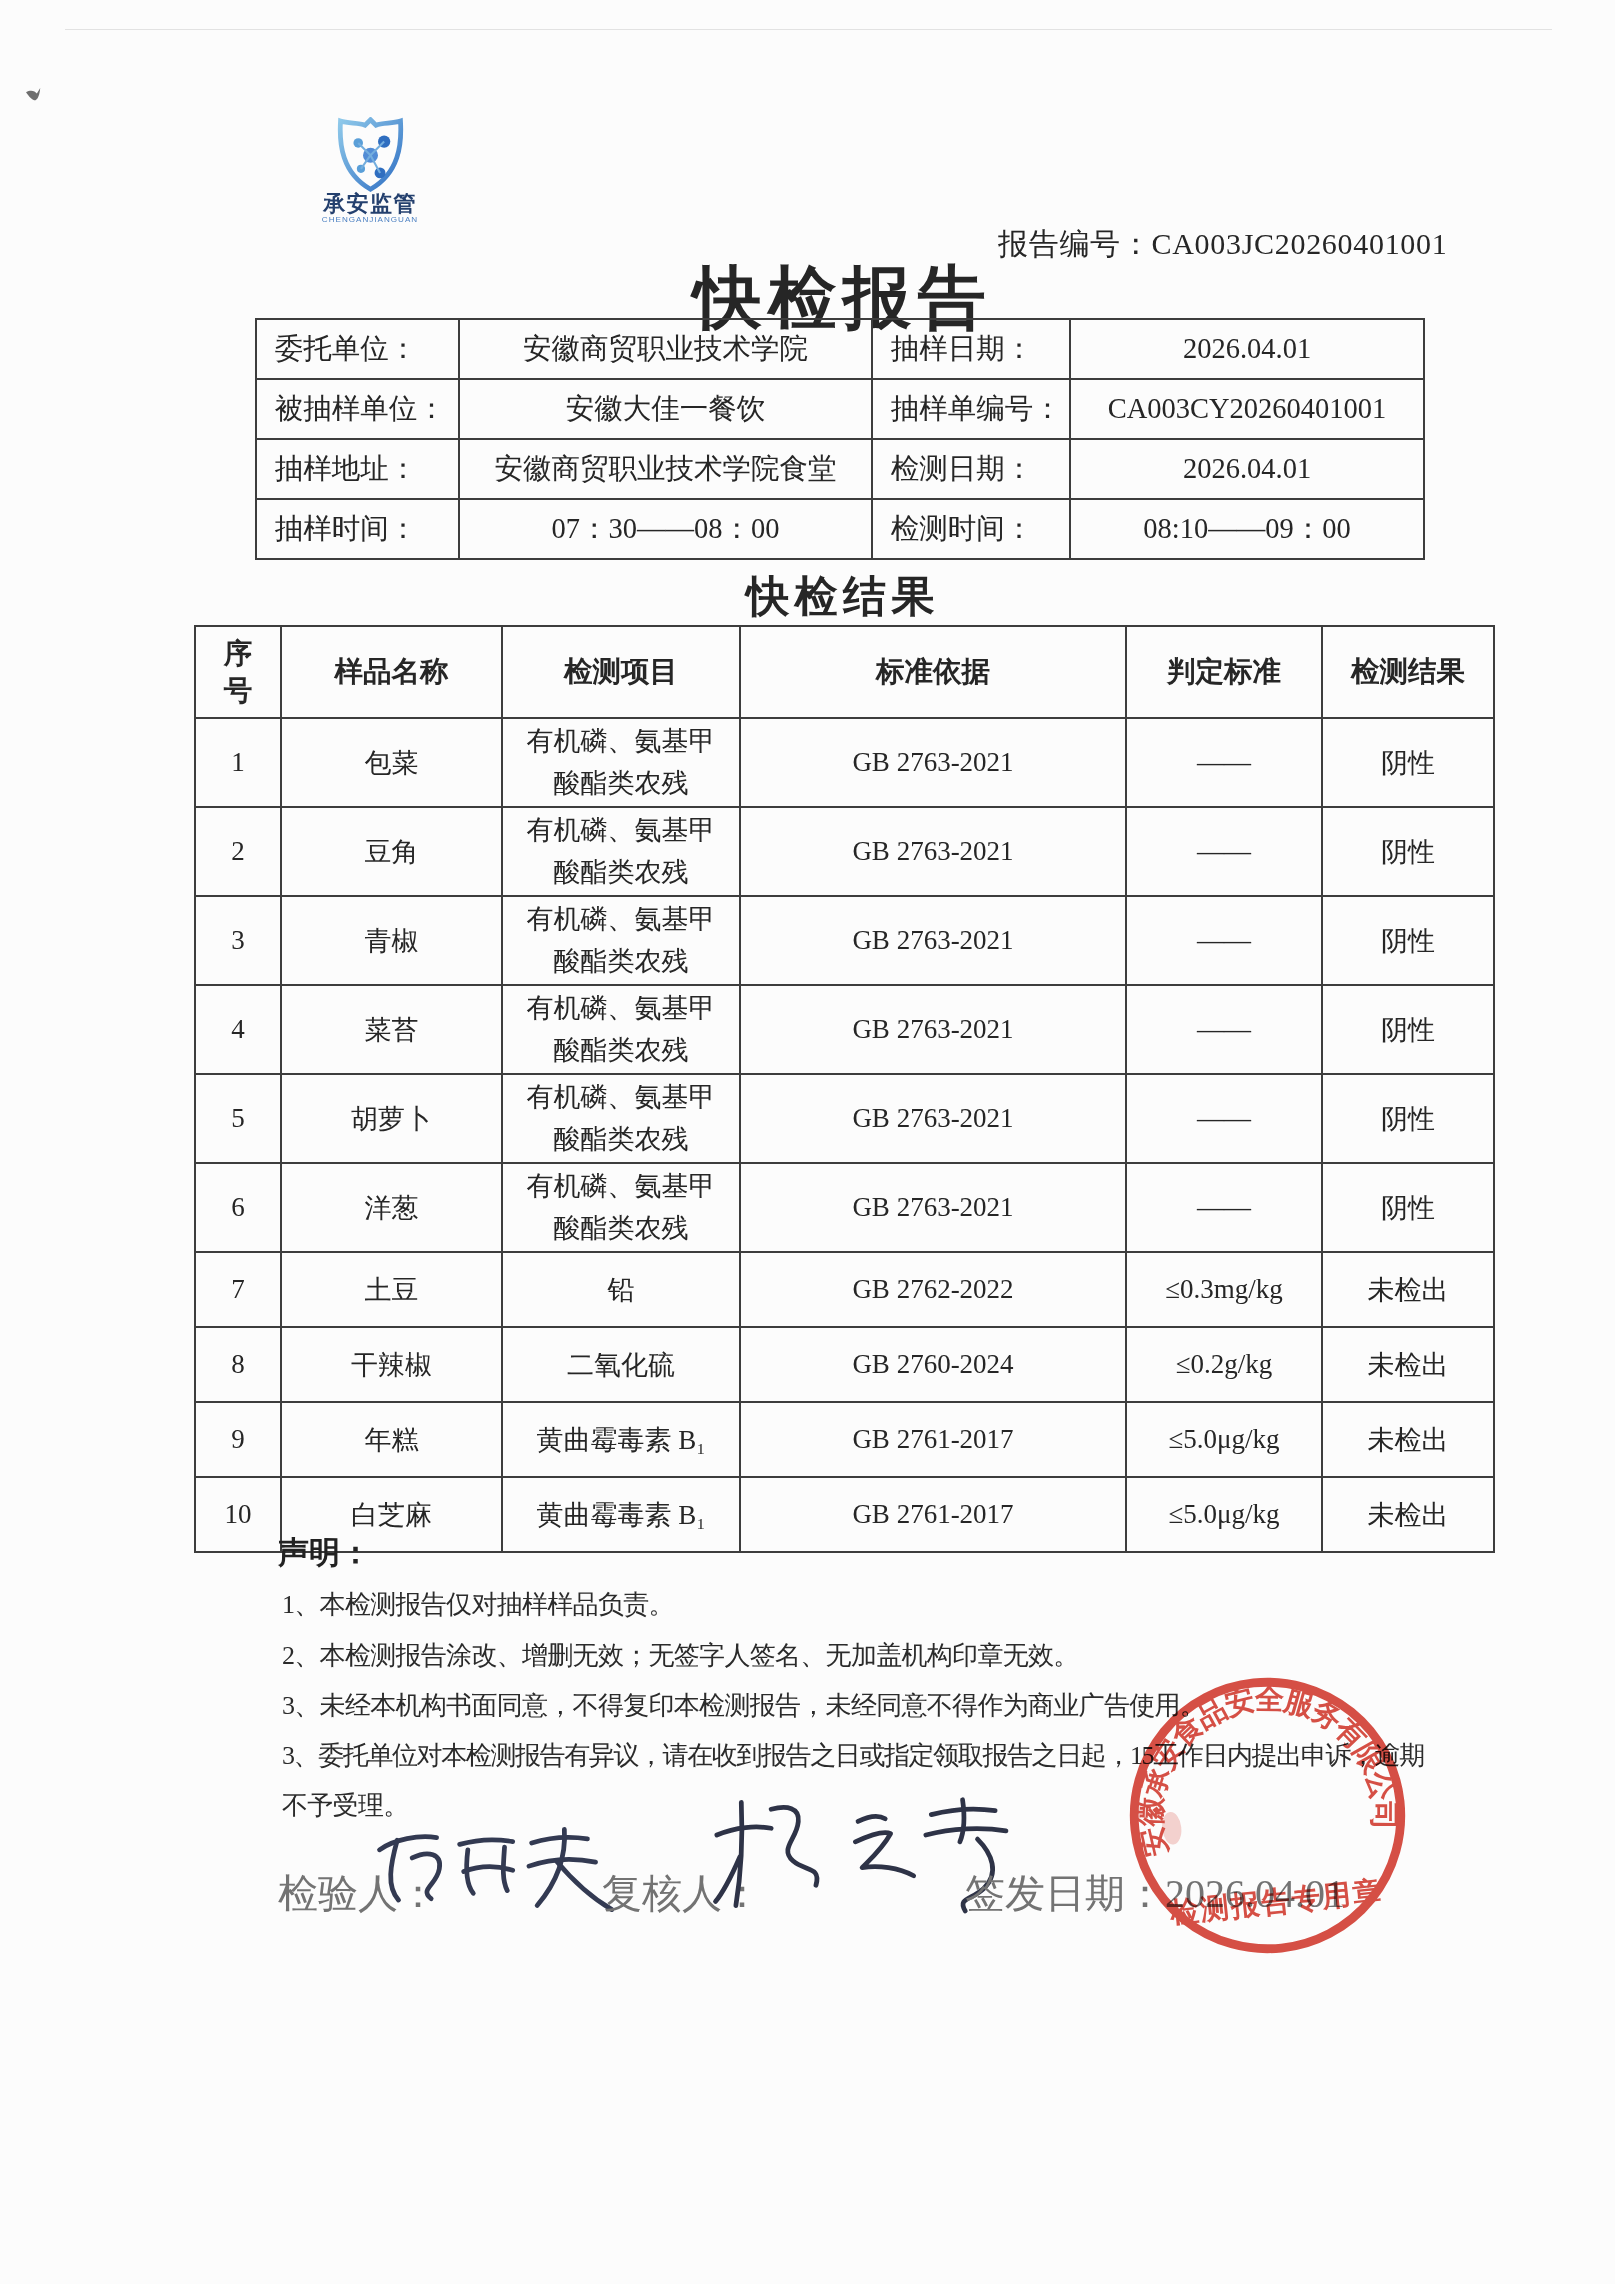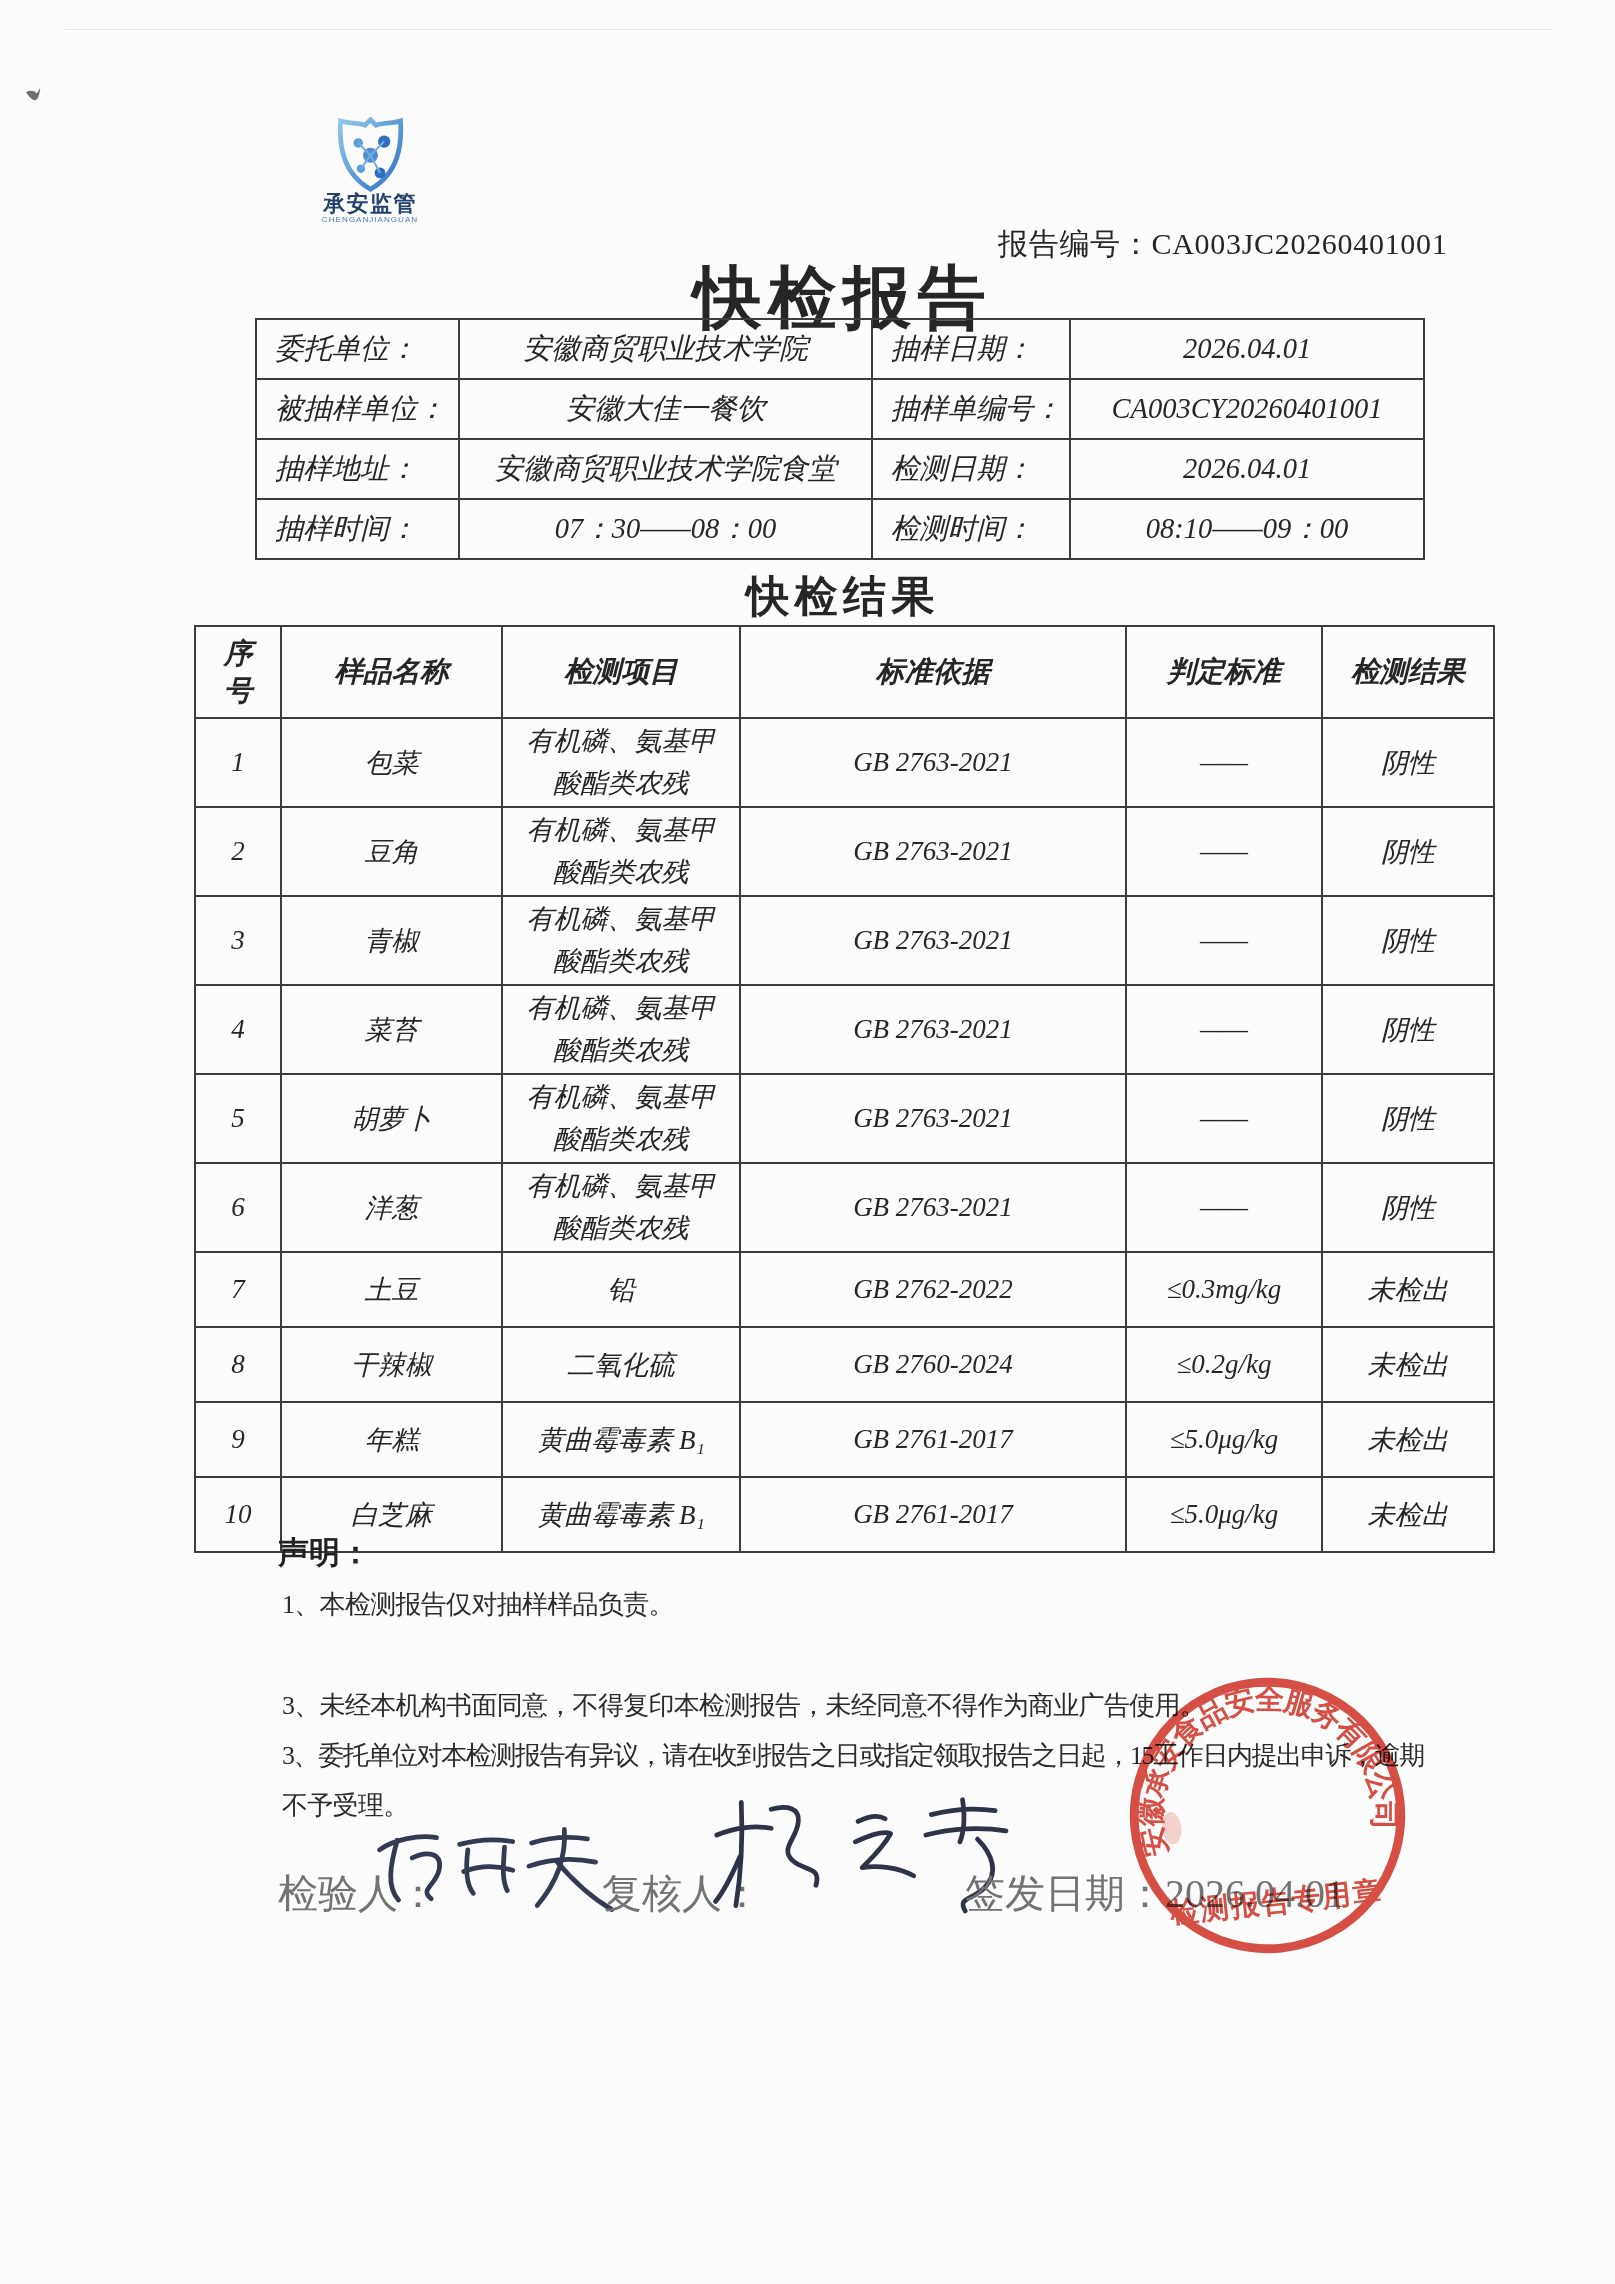--- a/index.html
+++ b/index.html
@@ -15,21 +15,21 @@
              color:#24406e;letter-spacing:1.4px;line-height:1.05;}
   .logo-pinyin{font-family:"Liberation Sans","DejaVu Sans",sans-serif;font-size:8.1px;color:#4a7fc1;
                letter-spacing:1px;margin-top:0;}
   
   .report-no{position:absolute;left:998px;top:224px;font-size:30px;letter-spacing:0.7px;}
   .doc-title{position:absolute;left:194px;top:253px;width:1298px;text-align:center;
              font-size:68px;font-weight:700;letter-spacing:6.8px;}
   .section-title{position:absolute;left:194px;top:568px;width:1298px;text-align:center;
              font-size:43px;font-weight:700;letter-spacing:5.4px;font-family:Liberation Serif, serif;}
   
-  table{border-collapse:collapse;table-layout:fixed;font-style:italic;}
+  table{border-collapse:collapse;table-layout:fixed;}
   .itable{position:absolute;left:255px;top:318px;width:1168px;font-size:28.5px;}
   .itable td{border:2px solid #3d3d3d;height:56px;vertical-align:middle;}
   .itable td.lbl{text-align:left;padding-left:17.7px;}
   .itable td.val{text-align:center;}
   .rtable{position:absolute;left:194px;top:625px;width:1298px;font-size:27px;}
   .rtable th,.rtable td{border:2px solid #3d3d3d;text-align:center;vertical-align:middle;}
   .rtable th{height:88px;font-weight:700;font-size:28.5px;}
   .rtable tr.tall td{height:85px;}
   .rtable tr.short td{height:71px;}
   .wrap-narrow{display:inline-block;max-width:200px;line-height:1.55;}
@@ -218,20 +218,21 @@
         <td>黄曲霉毒素 B₁</td>
         <td>GB 2761-2017</td>
         <td>≤5.0μg/kg</td>
         <td>未检出</td>
       </tr>
     </tbody>
   </table>
 
   <div class="decl-title">声明：</div>
   <div class="decl d1">1、本检测报告仅对抽样样品负责。</div>
+  <div class="decl d2">2、本检测报告涂改、增删无效；无签字人签名、无加盖机构印章无效。</div>
   <div class="decl d3">3、未经本机构书面同意，不得复印本检测报告，未经同意不得作为商业广告使用。</div>
   <div class="decl d4">3、委托单位对本检测报告有异议，请在收到报告之日或指定领取报告之日起，15工作日内提出申诉，逾期</div>
   <div class="decl d5">不予受理。</div>
 
   <div class="signoff-label" style="left:278px;top:1866px;">检验人：</div>
   <svg class="sig-svg" style="left:370px;top:1809px;" width="265" height="119" viewBox="0 0 390 175" fill="none" stroke="#333a52" stroke-width="7" stroke-linecap="round" stroke-linejoin="round">
     <path d="M14,60 C36,44 72,38 98,42"></path>
     <path d="M40,46 C30,82 24,114 42,134"></path>
     <path d="M62,72 C86,60 106,66 102,88 C98,112 72,118 90,132"></path>
     <path d="M132,52 C160,44 188,44 210,48"></path>

